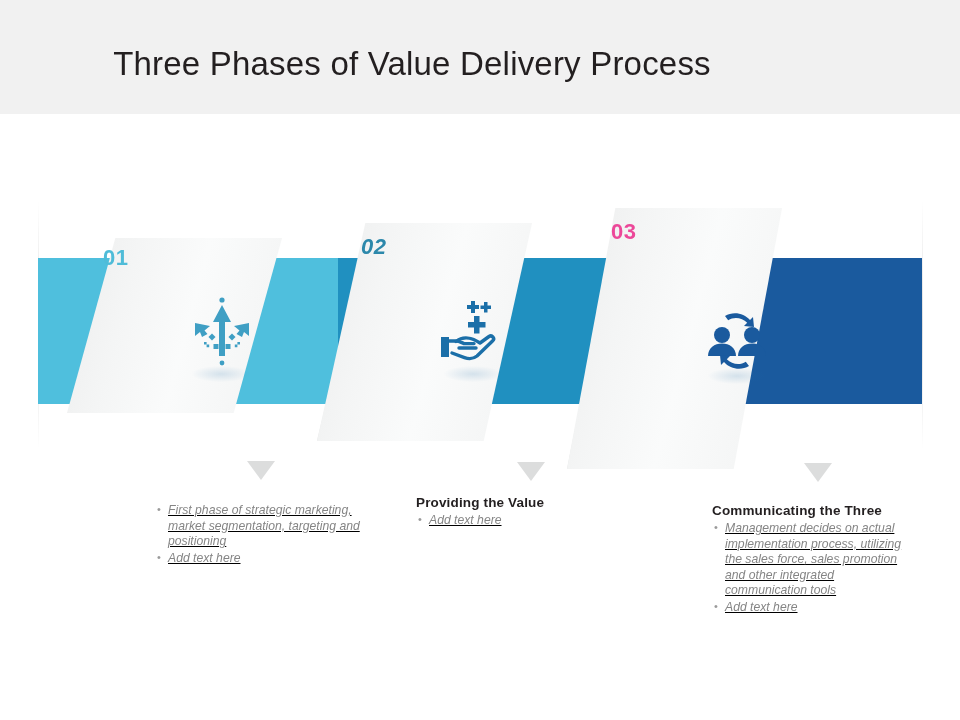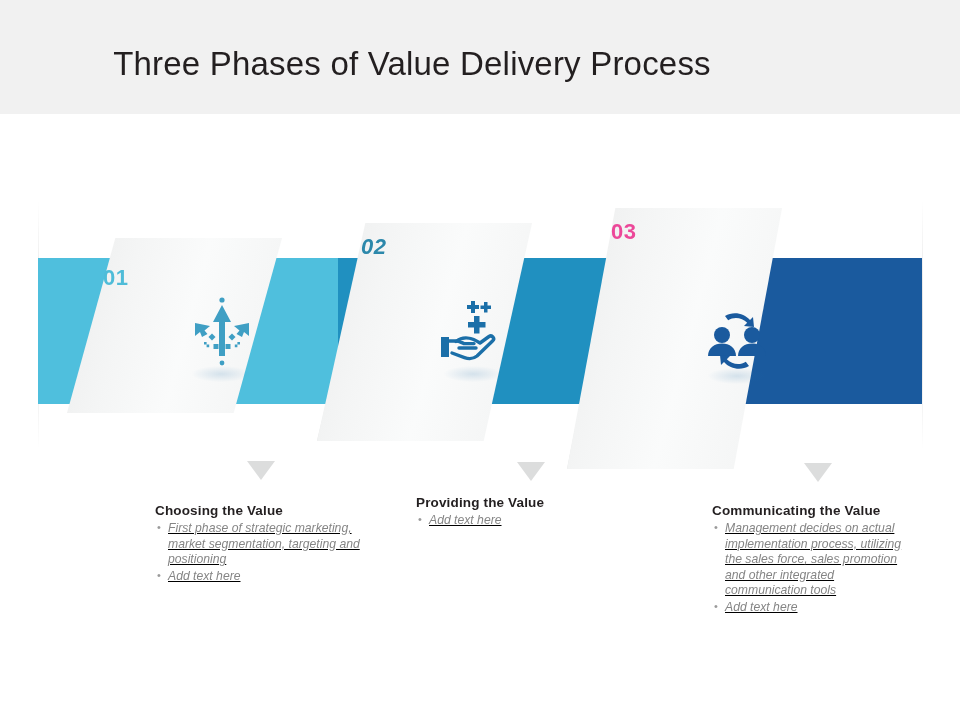--- a/index.html
+++ b/index.html
@@ -99,21 +99,21 @@
   #card-shoulder-2 { left: 317px; top: 223px; width: 52px; height: 218px; }
   #card-shoulder-3 { left: 567px; top: 208px; width: 52px; height: 261px; }
 
   .card-number {
     position: absolute;
     font-family: "Liberation Sans", sans-serif;
     font-size: 22px;
     font-weight: bold;
     letter-spacing: 0.4px;
   }
-  #card-number-1 { left: 103px; top: 265px; color: #4fbcd8; }
+  #card-number-1 { left: 103px; top: 245px; color: #4fbcd8; }
   #card-number-2 { left: 361px; top: 234px; color: #2c88ab; font-style: italic; }
   #card-number-3 { left: 611px; top: 219px; color: #1a5a9e; }
 
   
   .card-icon {
     position: absolute;
     width: 78px;
     height: 78px;
   }
   #card-icon-1 { left: 182px; top: 292px; }
@@ -261,35 +261,34 @@
         <path d="M52 68 c-8 5 -19 3 -25 -4 l-3 3 -1 -10 10 1 -3.2 3.2 c5 5.2 13 6.5 19 2.6 z"></path>
       </g>
     </svg>
   </div>
 
   <div class="connector-triangle" id="connector-1"></div>
   <div class="connector-triangle" id="connector-2"></div>
   <div class="connector-triangle" id="connector-3"></div>
 
   <div class="text-block" id="text-block-1">
-    <div class="block-heading">Choosing the Value</div>
     <ul class="bullet-list">
       <li class="bullet-item">First phase of strategic marketing, market segmentation, targeting and positioning</li>
       <li class="bullet-item">Add text here</li>
     </ul>
   </div>
 
   <div class="text-block" id="text-block-2">
     <div class="block-heading">Providing the Value</div>
     <ul class="bullet-list">
       <li class="bullet-item">Add text here</li>
     </ul>
   </div>
 
   <div class="text-block" id="text-block-3">
-    <div class="block-heading">Communicating the Value</div>
+    <div class="block-heading">Communicating the Three</div>
     <ul class="bullet-list">
       <li class="bullet-item">Management decides on actual implementation process, utilizing the sales force, sales promotion and other integrated communication tools</li>
       <li class="bullet-item">Add text here</li>
     </ul>
   </div>
 
 </div>
 
 </body></html>

